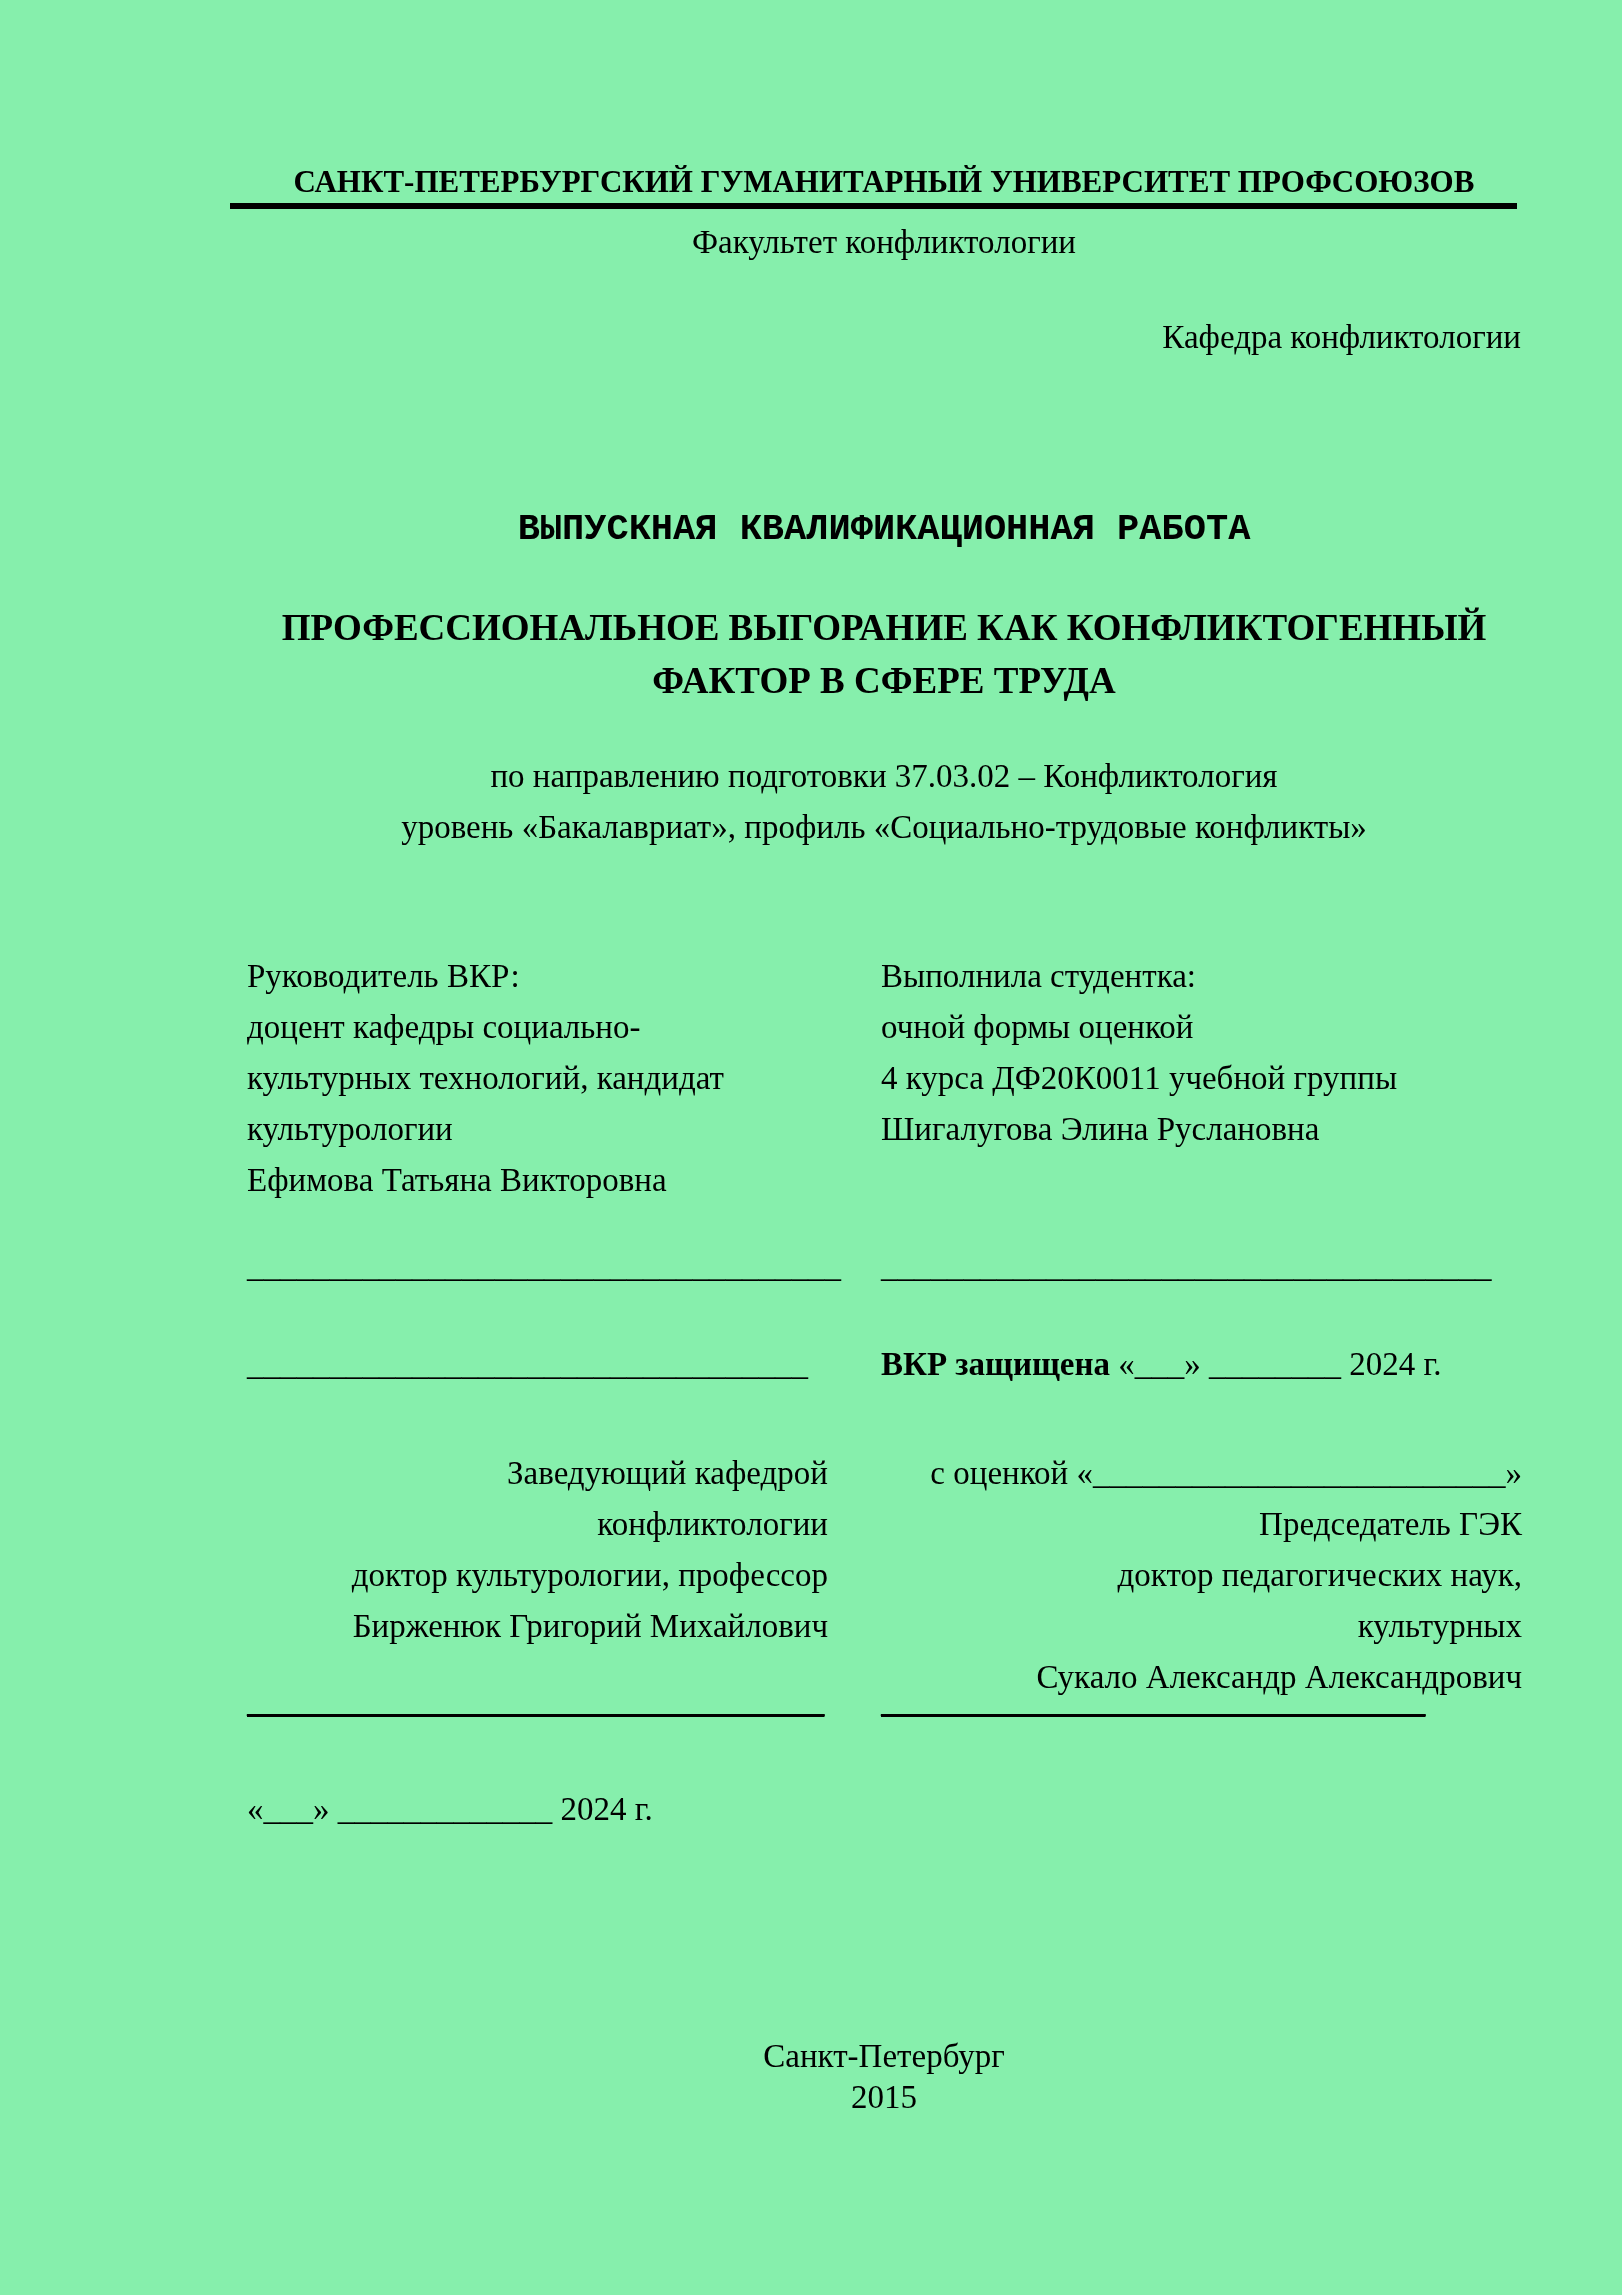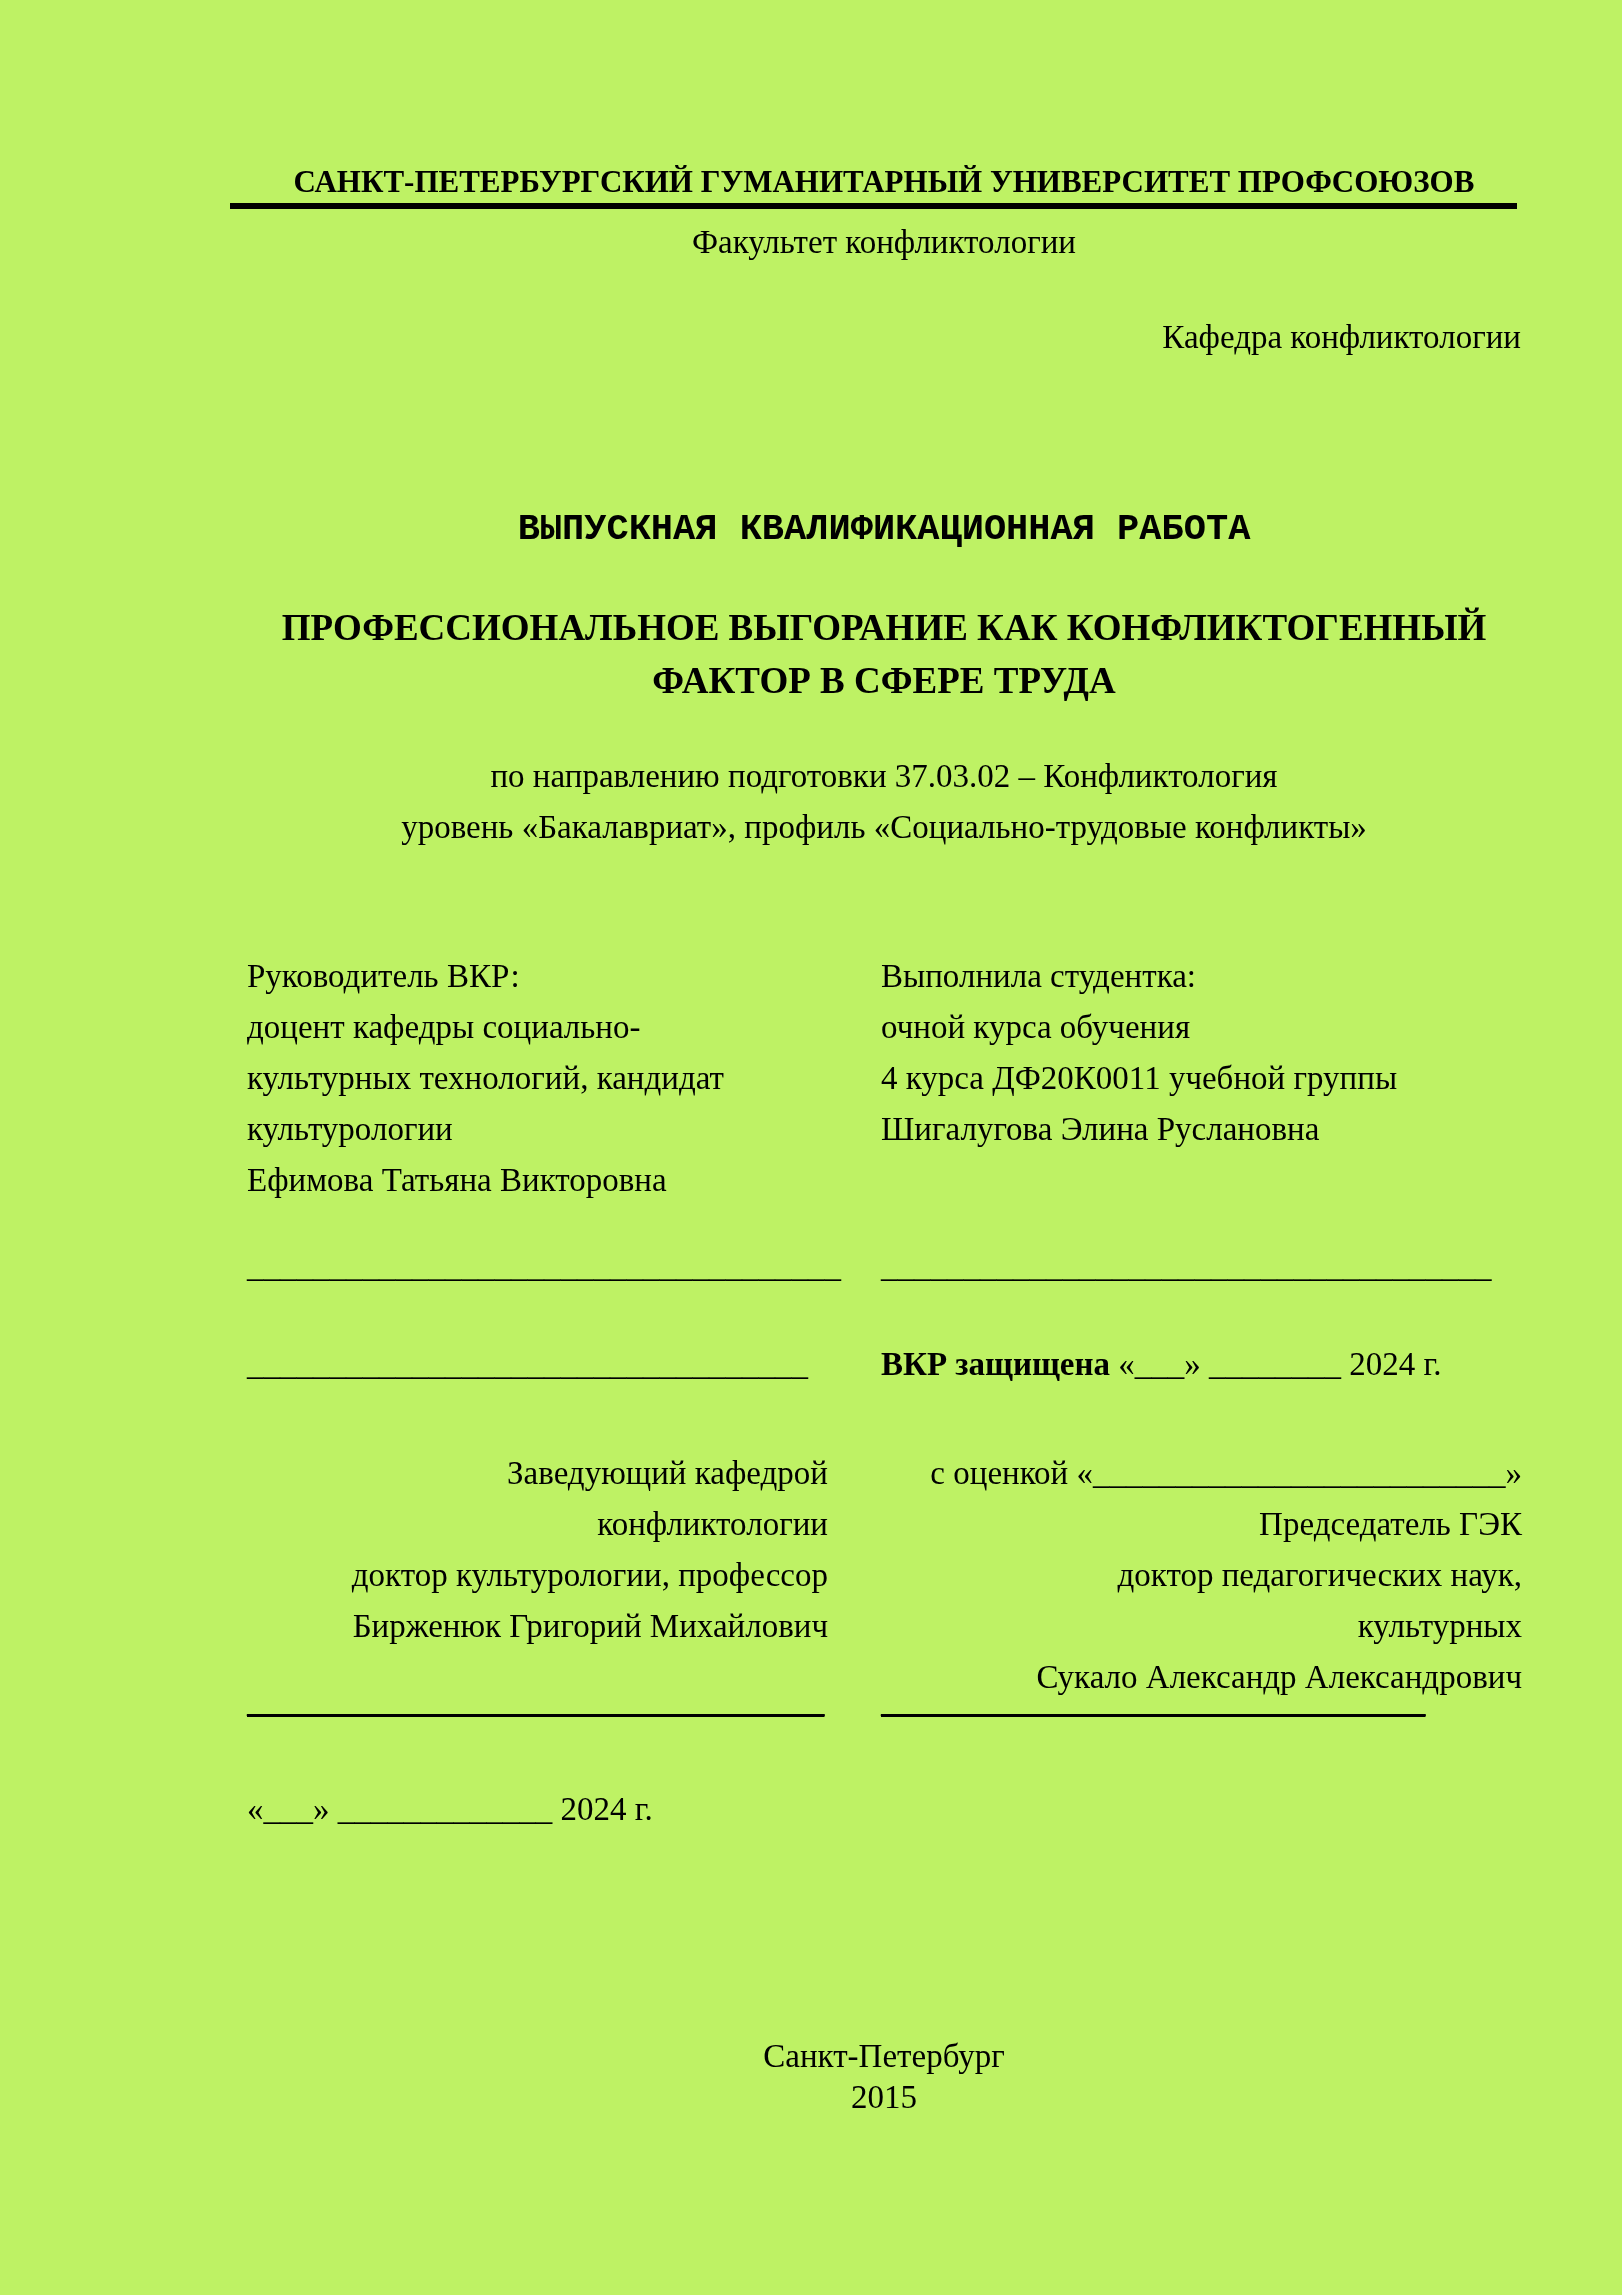--- a/index.html
+++ b/index.html
@@ -1,19 +1,19 @@
 <!DOCTYPE html>
 <html style="font-size:12.6px"><head>
 <meta charset="utf-8">
 <style>
   html,body{margin:0;padding:0;background:#e8e8e8;}
   .page{
     position:relative;
     width:1623px;height:2295px;
-    background:#bef264;
+    background:#86efac;
     color:#000;
     font-family:"Liberation Serif","DejaVu Serif",serif;
     font-size:33px;line-height:51px;
     overflow:hidden;
   }
   .abs{position:absolute;}
   .content{left:247px;width:1274px;}
   .center{text-align:center;}
   .right{text-align:right;}
   .bold{font-weight:bold;}
@@ -50,21 +50,21 @@
   <div class="abs content cols" style="top:951px;">
     <div>
       <div class="line">Руководитель ВКР:</div>
       <div class="line">доцент кафедры социально-</div>
       <div class="line">культурных технологий, кандидат</div>
       <div class="line">культурологии</div>
       <div class="line">Ефимова Татьяна Викторовна</div>
     </div>
     <div>
       <div class="line">Выполнила студентка:</div>
-      <div class="line">очной курса обучения</div>
+      <div class="line">очной формы оценкой</div>
       <div class="line">4 курса ДФ20К0011 учебной группы</div>
       <div class="line">Шигалугова Элина Руслановна</div>
     </div>
   </div>
 
   <div class="abs content cols" style="top:1241px;">
     <div class="line">____________________________________</div>
     <div class="line">_____________________________________</div>
   </div>
 

